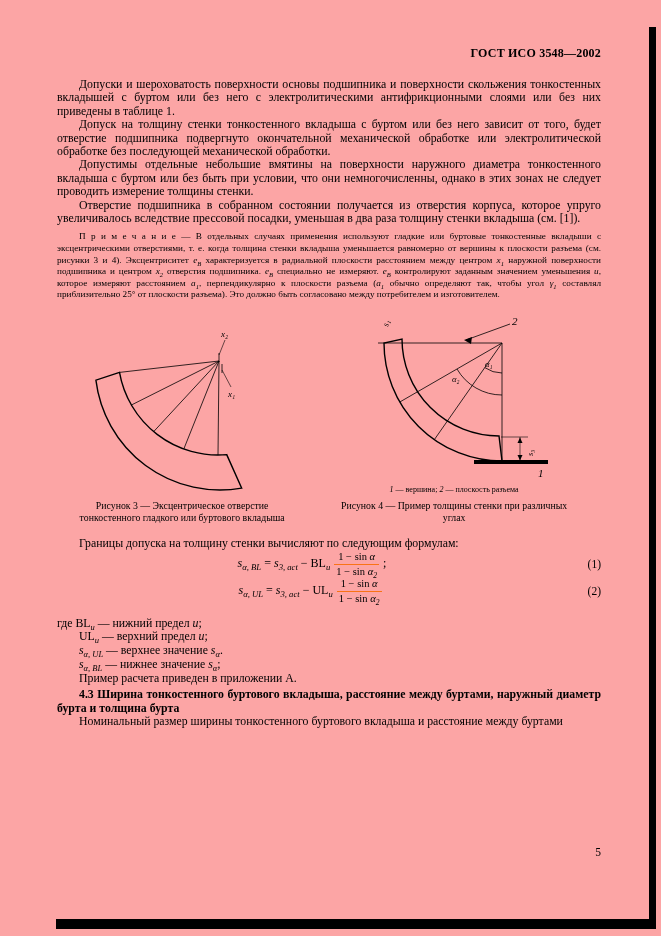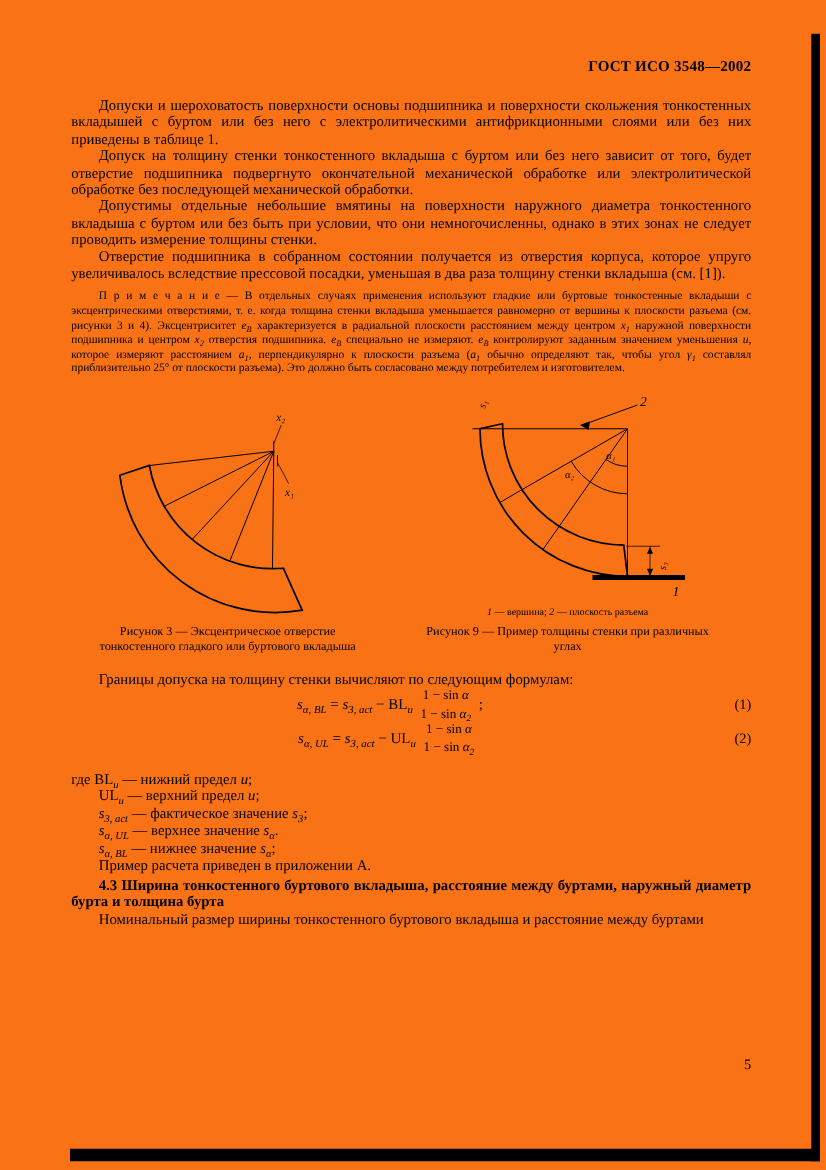--- a/index.html
+++ b/index.html
@@ -1,16 +1,16 @@
 <!DOCTYPE html>
 <html><head>
 <meta charset="utf-8">
 <style>
   html,body{margin:0;padding:0;background:#9a9a9a;}
-  .page{position:relative;width:661px;height:936px;background:#f97316;font-family:"Liberation Serif",serif;color:#000;overflow:hidden;}
+  .page{position:relative;width:661px;height:936px;background:#fca5a5;font-family:"Liberation Serif",serif;color:#000;overflow:hidden;}
   .border-right{position:absolute;left:649px;top:27px;width:7px;height:902px;background:#000;}
   .border-bottom{position:absolute;left:56px;top:919px;width:600px;height:10px;background:#000;}
   .content{position:absolute;left:57px;top:46px;width:544px;}
   .doc-header{text-align:right;font-weight:bold;font-size:12px;letter-spacing:.2px;margin:0 0 17px;}
   .para{font-size:11.8px;line-height:13.4px;text-align:justify;text-indent:22px;margin:0;}
   .note{font-size:9.2px;line-height:11.6px;text-align:justify;text-indent:22px;margin:6px 0 0;}
   .figures{display:flex;margin-top:10px;align-items:flex-start;}
   .fig-col3{width:46%;display:flex;justify-content:center;padding-top:14px;box-sizing:border-box;}
   .fig-col4{width:54%;display:flex;flex-direction:column;align-items:center;box-sizing:border-box;}
   .fig-legend{font-size:8px;margin-top:2px;text-align:center;}
@@ -96,39 +96,38 @@
           <text x="100" y="71" font-size="8.5" font-style="italic">α₂</text>
           <text x="36" y="16" font-size="8.5" font-style="italic" transform="rotate(-75 36 16)">s₁</text>
           <text x="181" y="145" font-size="8.5" font-style="italic" transform="rotate(-90 181 145)">s₃</text>
         </svg>
         <div class="fig-legend"><span class="it">1</span> — вершина; <span class="it">2</span> — плоскость разъема</div>
       </div>
     </div>
 
     <div class="captions">
       <div class="cap cap3">Рисунок 3 — Эксцентрическое отверстие тонкостенного гладкого или буртового вкладыша</div>
-      <div class="cap cap4">Рисунок 9 — Пример толщины стенки при различных углах</div>
+      <div class="cap cap4">Рисунок 4 — Пример толщины стенки при различных углах</div>
     </div>
 
     <p class="para f-intro">Границы допуска на толщину стенки вычисляют по следующим формулам:</p>
 
     <div class="formula-row">
       <span class="formula-body"><span><span class="it">s<sub>α, BL</sub></span> = <span class="it">s<sub>3, act</sub></span> − <span>BL<sub class="it">u</sub></span></span><span class="frac"><span class="num">1 − sin <span class="it">α</span></span><span class="den">1 − sin <span class="it">α<sub>2</sub></span></span></span><span>;</span></span>
       <span class="eq-num">(1)</span>
     </div>
 
     <div class="formula-row">
       <span class="formula-body"><span><span class="it">s<sub>α, UL</sub></span> = <span class="it">s<sub>3, act</sub></span> − <span>UL<sub class="it">u</sub></span></span><span class="frac"><span class="num">1 − sin <span class="it">α</span></span><span class="den">1 − sin <span class="it">α<sub>2</sub></span></span></span><span></span></span>
       <span class="eq-num">(2)</span>
     </div>
 
     <div class="defs">
       <p class="def-row">где <span>BL<sub class="it">u</sub></span> — нижний предел <span class="it">u</span>;</p>
       <p class="def-row ind"><span>UL<sub class="it">u</sub></span> — верхний предел <span class="it">u</span>;</p>
-      <p class="def-row ind"><span class="it">s<sub>3, act</sub></span> — фактическое значение <span class="it">s<sub>3</sub></span>;</p>
       <p class="def-row ind"><span class="it">s<sub>α, UL</sub></span> — верхнее значение <span class="it">s<sub>α</sub></span>.</p>
       <p class="def-row ind"><span class="it">s<sub>α, BL</sub></span> — нижнее значение <span class="it">s<sub>α</sub></span>;</p>
       <p class="para">Пример расчета приведен в приложении А.</p>
     </div>
 
     <p class="para sec-heading">4.3 Ширина тонкостенного буртового вкладыша, расстояние между буртами, наружный диаметр бурта и толщина бурта</p>
     <p class="para">Номинальный размер ширины тонкостенного буртового вкладыша и расстояние между буртами</p>
   </div>
 
   <div class="page-num">5</div>

